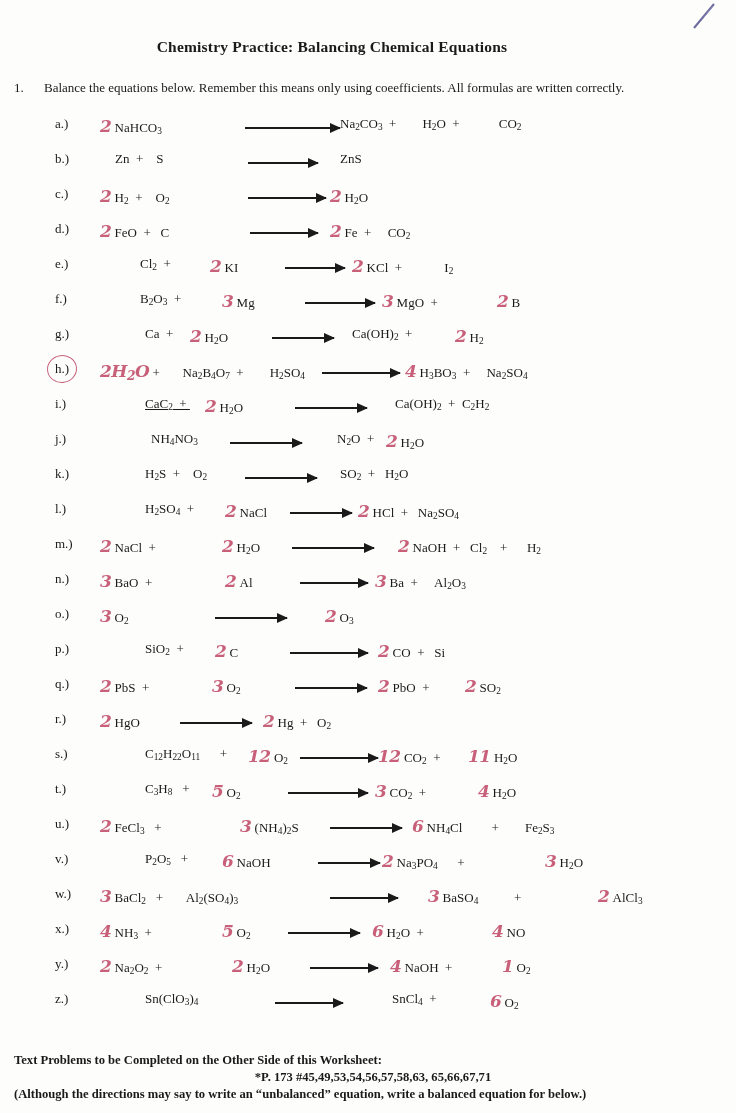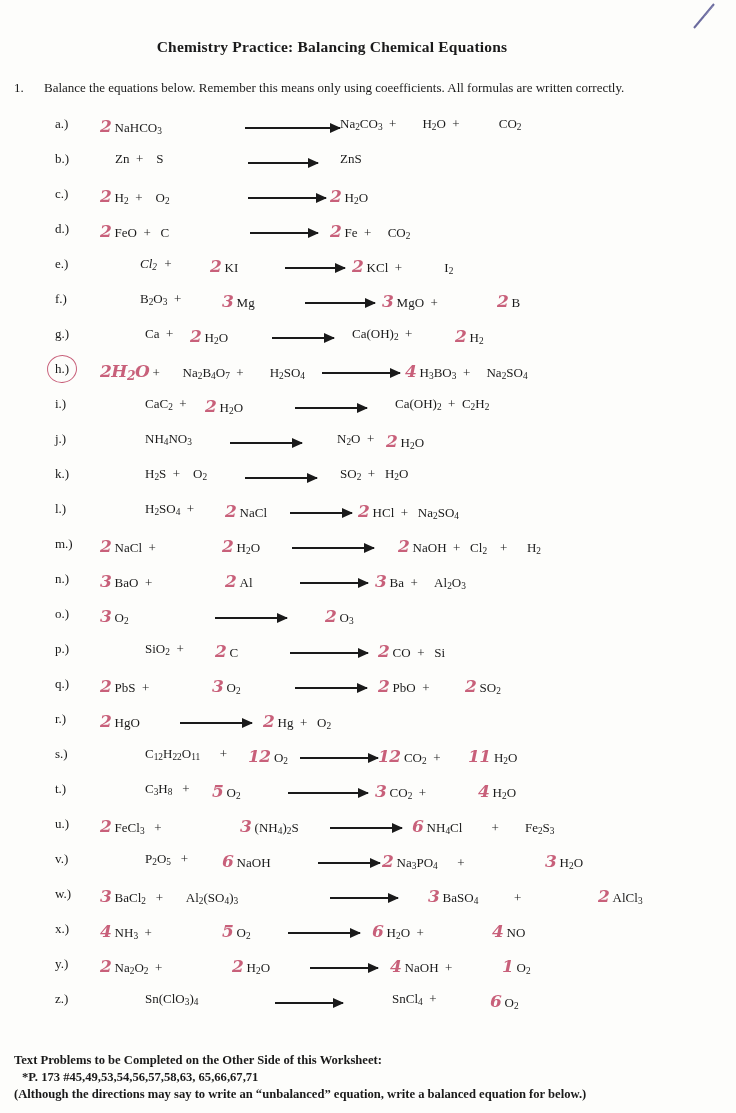--- a/index.html
+++ b/index.html
@@ -150,21 +150,21 @@
   
   .footer {
     position: absolute;
     left: 14px;
     bottom: 10px;
     width: 710px;
     font-size: 12.6px;
     line-height: 17px;
   }
   .footer .b { font-weight: bold; }
-  .footer .center { text-align: left; padding-left: 8px; }
+  .footer .center { text-align: center; padding-left: 8px; }
 </style>
 </head>
 <body>
 
 <div class="page">
 
 
   <div class="corner-mark">
     <svg width="34" height="30" viewBox="0 0 34 30">
       <line x1="30" y1="2" x2="10" y2="26" stroke="#6b6b9e" stroke-width="2"></line>
@@ -211,21 +211,21 @@
         <div class="lbl">d.)</div>
         <div class="seg" style="left: 100px;"><span class="hand">2</span>&nbsp;FeO&nbsp;&nbsp;+&nbsp;&nbsp;&nbsp;C</div>
         <div class="arrow" style="left: 250px; width: 68px;">
           <div class="shaft"></div>
           <div class="head"></div>
         </div>
         <div class="seg" style="left: 330px;"><span class="hand">2</span>&nbsp;Fe&nbsp;&nbsp;+&nbsp;&nbsp;&nbsp;&nbsp;&nbsp;CO<sub>2</sub></div>
       </div>
       <div class="eqrow">
         <div class="lbl">e.)</div>
-        <div class="seg" style="left: 140px; font-style: italic;">Cl<sub>2</sub>&nbsp;&nbsp;+&nbsp;&nbsp;</div>
+        <div class="seg" style="left: 140px;">Cl<sub>2</sub>&nbsp;&nbsp;+&nbsp;&nbsp;</div>
         <div class="seg" style="left: 210px;"><span class="hand">2</span>&nbsp;KI</div>
         <div class="arrow" style="left: 285px; width: 60px;">
           <div class="shaft"></div>
           <div class="head"></div>
         </div>
         <div class="seg" style="left: 352px;"><span class="hand">2</span>&nbsp;KCl&nbsp;&nbsp;+&nbsp;&nbsp;&nbsp;&nbsp;&nbsp;&nbsp;&nbsp;&nbsp;&nbsp;&nbsp;&nbsp;&nbsp;&nbsp;I<sub>2</sub></div>
       </div>
       <div class="eqrow">
         <div class="lbl">f.)</div>
         <div class="seg" style="left: 140px;">B<sub>2</sub>O<sub>3</sub>&nbsp;&nbsp;+&nbsp;&nbsp;</div>
@@ -253,31 +253,31 @@
         <div class="circle-h"></div>
         <div class="seg" style="left: 100px;"><span class="hand">2H<sub>2</sub>O</span>&nbsp;+&nbsp;&nbsp;&nbsp;&nbsp;&nbsp;&nbsp;&nbsp;Na<sub>2</sub>B<sub>4</sub>O<sub>7</sub>&nbsp;&nbsp;+&nbsp;&nbsp;&nbsp;&nbsp;&nbsp;&nbsp;&nbsp;&nbsp;H<sub>2</sub>SO<sub>4</sub></div>
         <div class="arrow" style="left: 322px; width: 78px;">
           <div class="shaft"></div>
           <div class="head"></div>
         </div>
         <div class="seg" style="left: 405px;"><span class="hand">4</span>&nbsp;H<sub>3</sub>BO<sub>3</sub>&nbsp;&nbsp;+&nbsp;&nbsp;&nbsp;&nbsp;&nbsp;Na<sub>2</sub>SO<sub>4</sub></div>
       </div>
       <div class="eqrow">
         <div class="lbl">i.)</div>
-        <div class="seg" style="left: 145px;">CaC<sub>2</sub>&nbsp;&nbsp;+&nbsp;</div>
+        <div class="seg" style="left: 145px; text-decoration: underline;">CaC<sub>2</sub>&nbsp;&nbsp;+&nbsp;</div>
         <div class="seg" style="left: 205px;"><span class="hand">2</span>&nbsp;H<sub>2</sub>O</div>
         <div class="arrow" style="left: 295px; width: 72px;">
           <div class="shaft"></div>
           <div class="head"></div>
         </div>
         <div class="seg" style="left: 395px;">Ca(OH)<sub>2</sub>&nbsp;&nbsp;+&nbsp;&nbsp;C<sub>2</sub>H<sub>2</sub></div>
       </div>
       <div class="eqrow">
         <div class="lbl">j.)</div>
-        <div class="seg" style="left: 145px; font-family: Liberation Serif, serif;">NH<sub>4</sub>NO<sub>3</sub></div>
+        <div class="seg" style="left: 151px; font-family: Liberation Serif, serif;">NH<sub>4</sub>NO<sub>3</sub></div>
         <div class="arrow" style="left: 230px; width: 72px;">
           <div class="shaft"></div>
           <div class="head"></div>
         </div>
         <div class="seg" style="left: 337px;">N<sub>2</sub>O&nbsp;&nbsp;+</div>
         <div class="seg" style="left: 386px;"><span class="hand">2</span>&nbsp;H<sub>2</sub>O</div>
       </div>
       <div class="eqrow">
         <div class="lbl">k.)</div>
         <div class="seg" style="left: 145px;">H<sub>2</sub>S&nbsp;&nbsp;+&nbsp;&nbsp;&nbsp;&nbsp;O<sub>2</sub></div>

